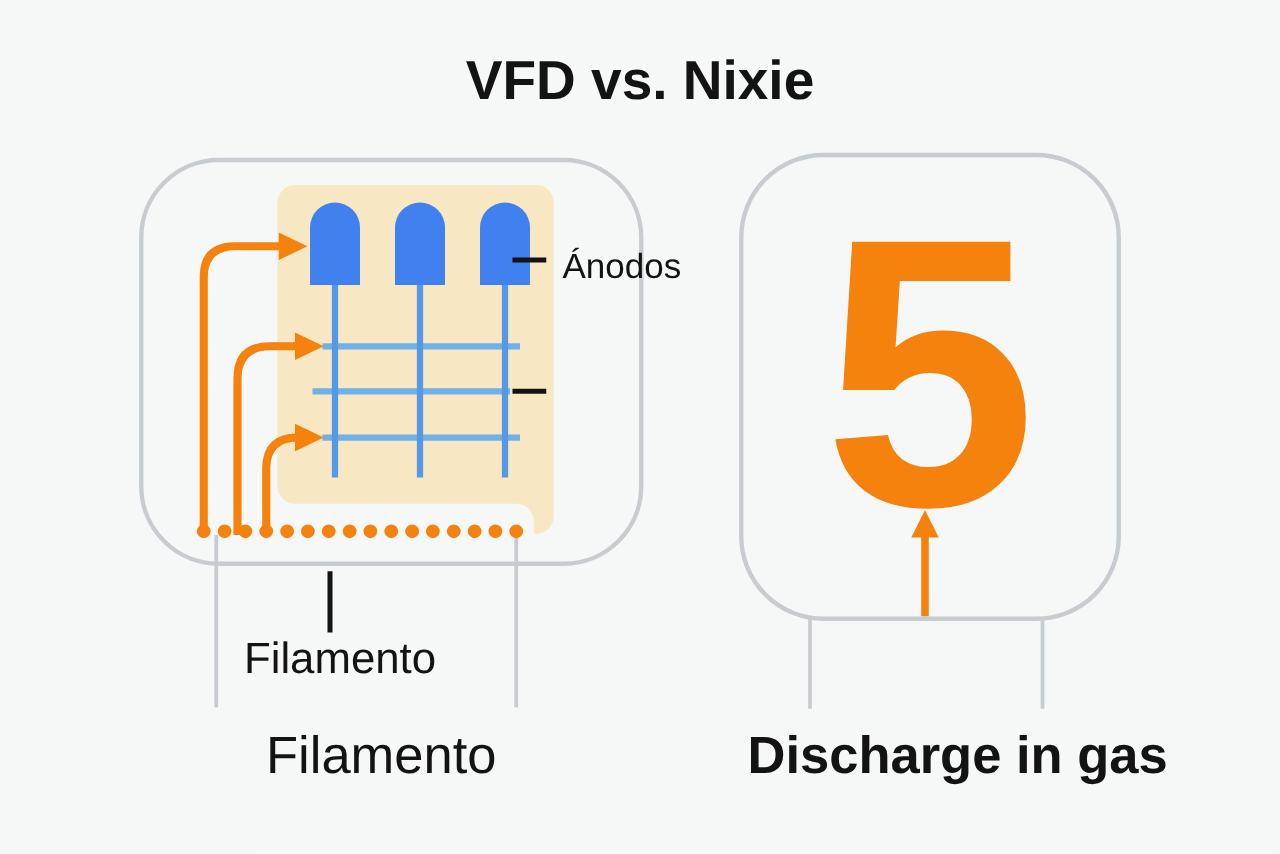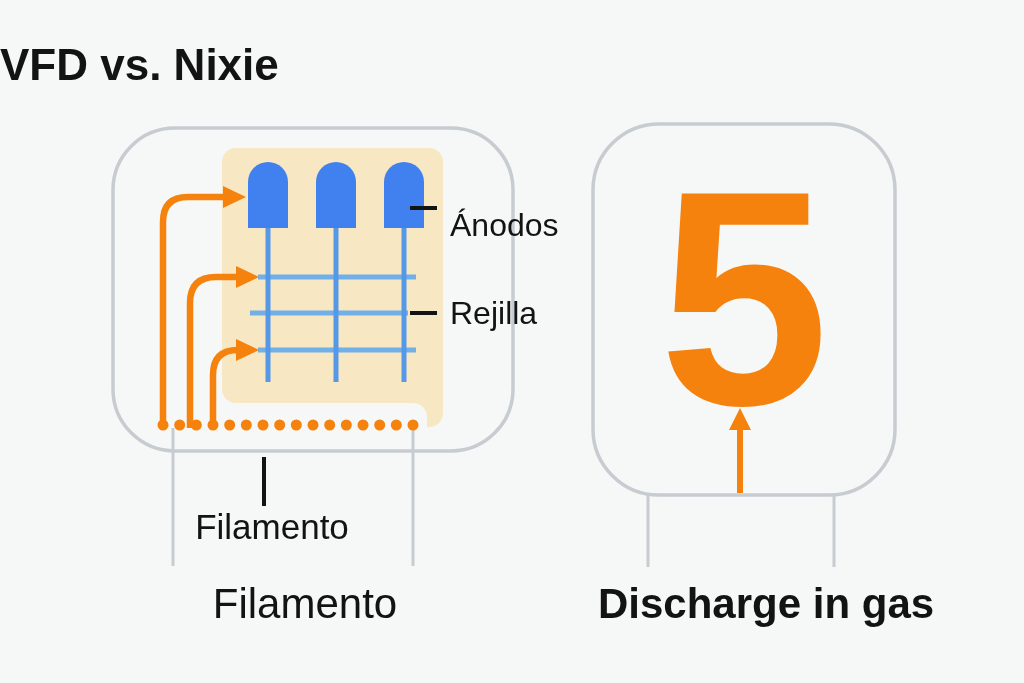--- a/index.html
+++ b/index.html
@@ -18,24 +18,24 @@
     width:1024px;height:683px;
     background:var(--background);
     font-family:"Liberation Sans",sans-serif;
     overflow:hidden;
     color:var(--ink);
   }
   .art{position:absolute;left:0;top:0;}
   .txt{position:absolute;white-space:nowrap;color:var(--ink);}
   .title{
     left:0;top:40px;width:1024px;
-    text-align:left;
+    text-align:center;
     font-size:44px;line-height:50px;font-weight:700;
   }
-  .lbl-anodes{left:450px;top:206px;font-size:32px;line-height:38px;}
+  .lbl-anodes{left:450px;top:194px;font-size:28px;line-height:38px;}
   .lbl-grid{left:450px;top:294px;font-size:32px;line-height:38px;}
   .lbl-filament-inner{left:172px;top:507px;width:200px;text-align:center;font-size:35px;line-height:40px;}
   .caption{font-size:42px;line-height:48px;text-align:center;}
   .caption-vfd{left:155px;top:580px;width:300px;}
   .caption-nixie{left:598px;top:580px;width:300px;font-weight:bold;}
   .nixie-digit{
     left:644px;top:145px;width:200px;
     text-align:center;
     font-size:306px;line-height:306px;font-weight:700;
     color:var(--accent-orange);
@@ -112,20 +112,19 @@
       <circle cx="413.0" cy="425" r="5.5"></circle>
     </g>
 
     <line x1="740" y1="493" x2="740" y2="424" stroke="var(--accent-orange)" stroke-width="6"></line>
     <polygon points="740,408 729,430 751,430" fill="var(--accent-orange)"></polygon>
   </svg>
 
   <div class="txt title">VFD vs. Nixie</div>
 
   <div class="txt lbl-anodes">Ánodos</div>
-  <div class="txt lbl-grid">Rejilla</div>
   <div class="txt lbl-filament-inner">Filamento</div>
 
   <div class="txt nixie-digit">5</div>
 
   <div class="txt caption caption-vfd">Filamento</div>
   <div class="txt caption caption-nixie">Discharge in gas</div>
 </div>
 
 </body></html>

